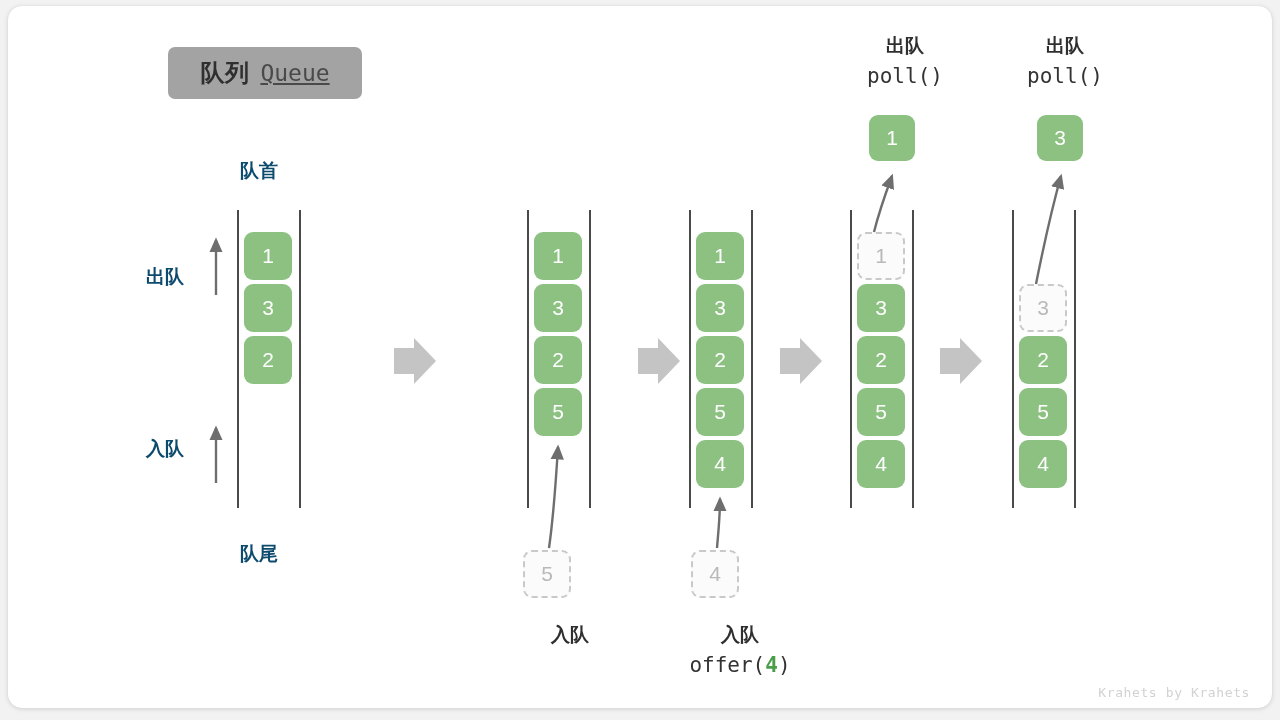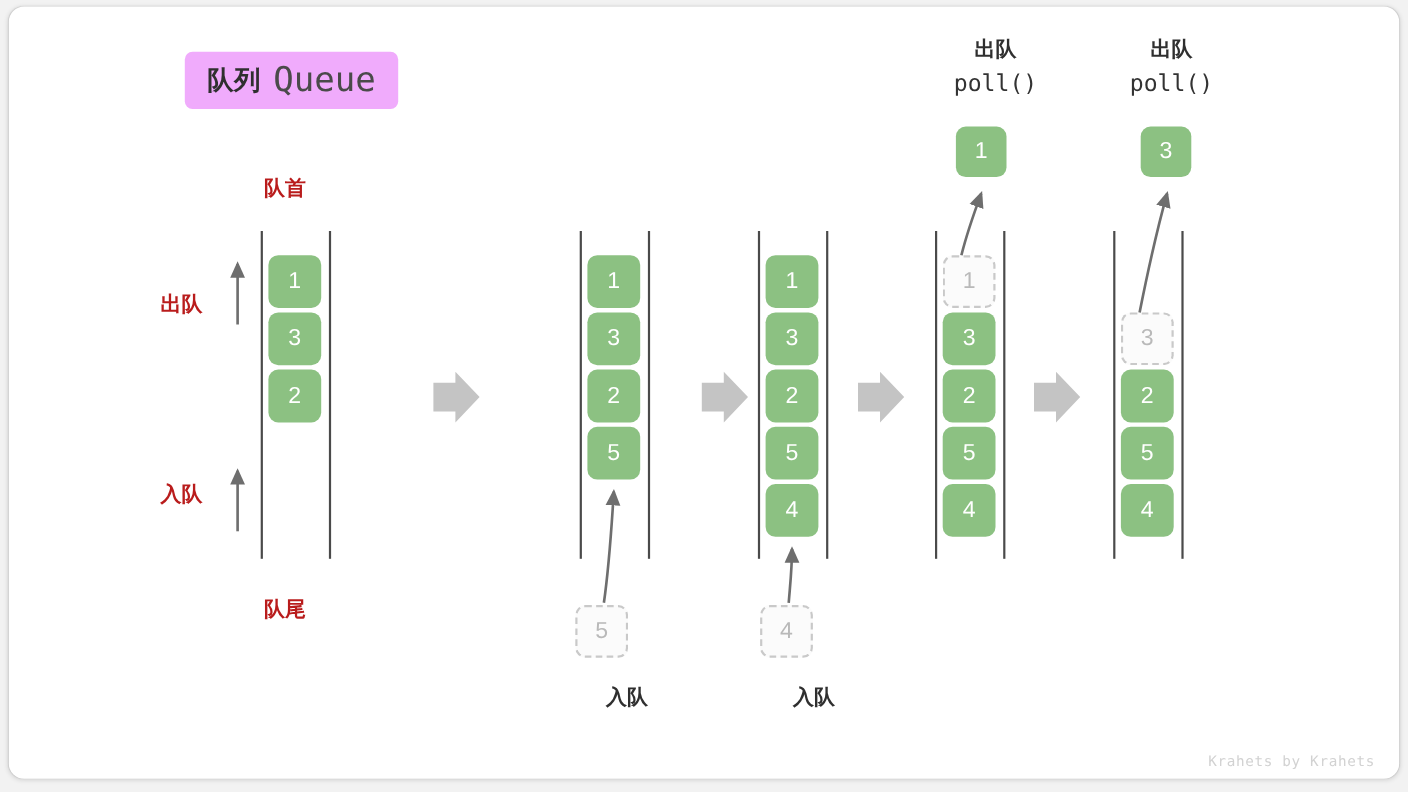--- a/index.html
+++ b/index.html
@@ -28,45 +28,46 @@
     box-shadow: 0 1px 5px rgba(0,0,0,0.14), 0 0 1px rgba(0,0,0,0.10);
   }
 
   
   .title-badge {
     position: absolute;
     left: 168px;
     top: 47px;
     width: 194px;
     height: 52px;
-    background: #f0abfc;
+    background: #a3a3a3;
     border-radius: 7px;
     display: flex;
     align-items: center;
     justify-content: center;
     gap: 11px;
   }
   .title-cn {
     font-size: 24px;
     font-weight: bold;
     color: #2f2f2f;
     letter-spacing: 0.5px;
   }
   .title-en {
     font-family: "DejaVu Sans Mono", "Liberation Mono", monospace;
-    font-size: 31px;
+    font-size: 23px;
     color: #4a4a4a;
+    text-decoration: underline;
   }
 
   
   .lbl-cn-bold {
     position: absolute;
     font-size: 19px;
     font-weight: bold;
-    color: #b91c1c;
+    color: #0c4a6e;
     white-space: nowrap;
     font-family: Liberation Mono, monospace;
   }
   .op-label {
     position: absolute;
     text-align: center;
     white-space: nowrap;
     line-height: 1.55;
   }
   .op-label .cn {
@@ -148,20 +149,21 @@
   <div class="lbl-cn-bold" style="left:240px; top:158px;">队首</div>
   <div class="lbl-cn-bold" style="left:240px; top:541px;">队尾</div>
   <div class="lbl-cn-bold" style="left:146px; top:264px;">出队</div>
   <div class="lbl-cn-bold" style="left:146px; top:436px;">入队</div>
 
   <div class="op-label" style="left:510px; top:620px; width:120px;">
     <span class="cn">入队</span>
   </div>
   <div class="op-label" style="left:680px; top:620px; width:120px;">
     <span class="cn">入队</span>
+    <span class="code"><span>offer(</span><span class="arg">4</span><span>)</span></span>
   </div>
 
   <div class="op-label" style="left:845px; top:31px; width:120px;">
     <span class="cn">出队</span>
     <span class="code"><span>poll(</span><span>)</span></span>
   </div>
   <div class="op-label" style="left:1005px; top:31px; width:120px;">
     <span class="cn">出队</span>
     <span class="code"><span>poll(</span><span>)</span></span>
   </div>

